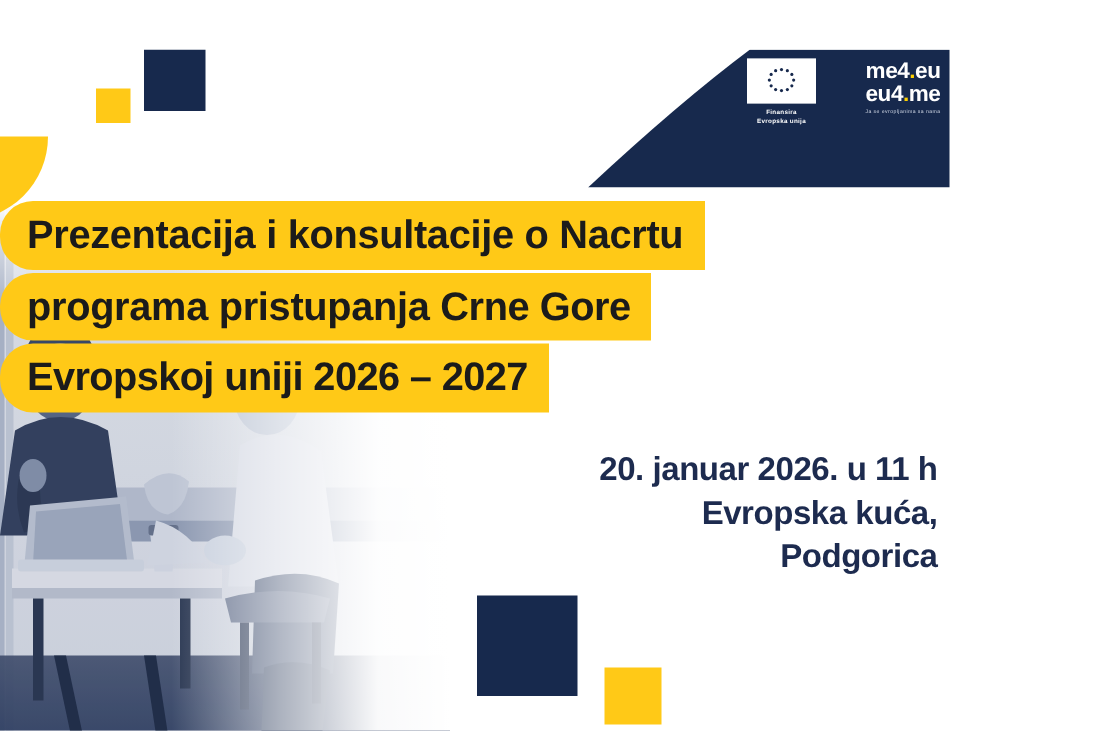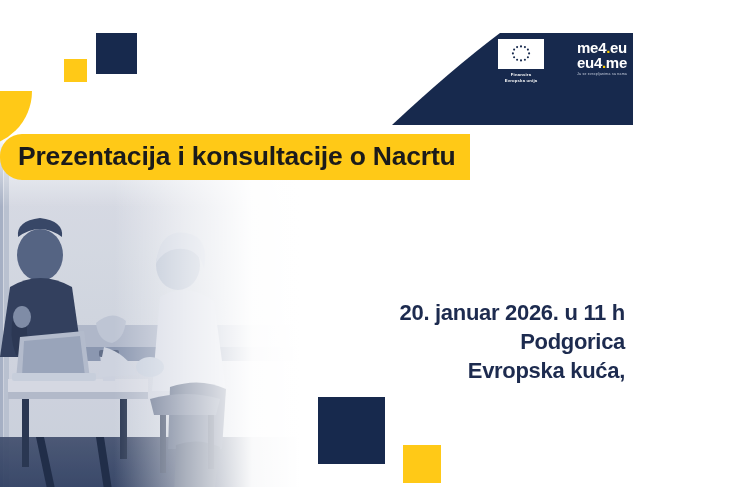--- a/index.html
+++ b/index.html
@@ -270,21 +270,23 @@
   <div class="wedge-left"></div>
   <div class="sq sq-navy-top"></div>
   <div class="sq sq-yellow-top"></div>
   <div class="sq sq-navy-mid"></div>
   <div class="sq sq-yellow-mid"></div>
   <div class="circle-br"></div>
   <div class="bottom-bar"></div>
 
   <div class="headline">
     <div class="band band-1">Prezentacija i konsultacije o Nacrtu</div>
+    <div class="band band-2"><span>programa pristupanja </span><b>Crne Gore</b></div>
+    <div class="band band-3">Evropskoj uniji 2026 – 2027</div>
   </div>
 
   <div class="details">
     <div>20. januar 2026. u 11 h</div>
+    <div>Evropska kuća,</div>
     <div>Podgorica</div>
-    <div>Evropska kuća,</div>
   </div>
 
 </div>
 
 </body></html>

